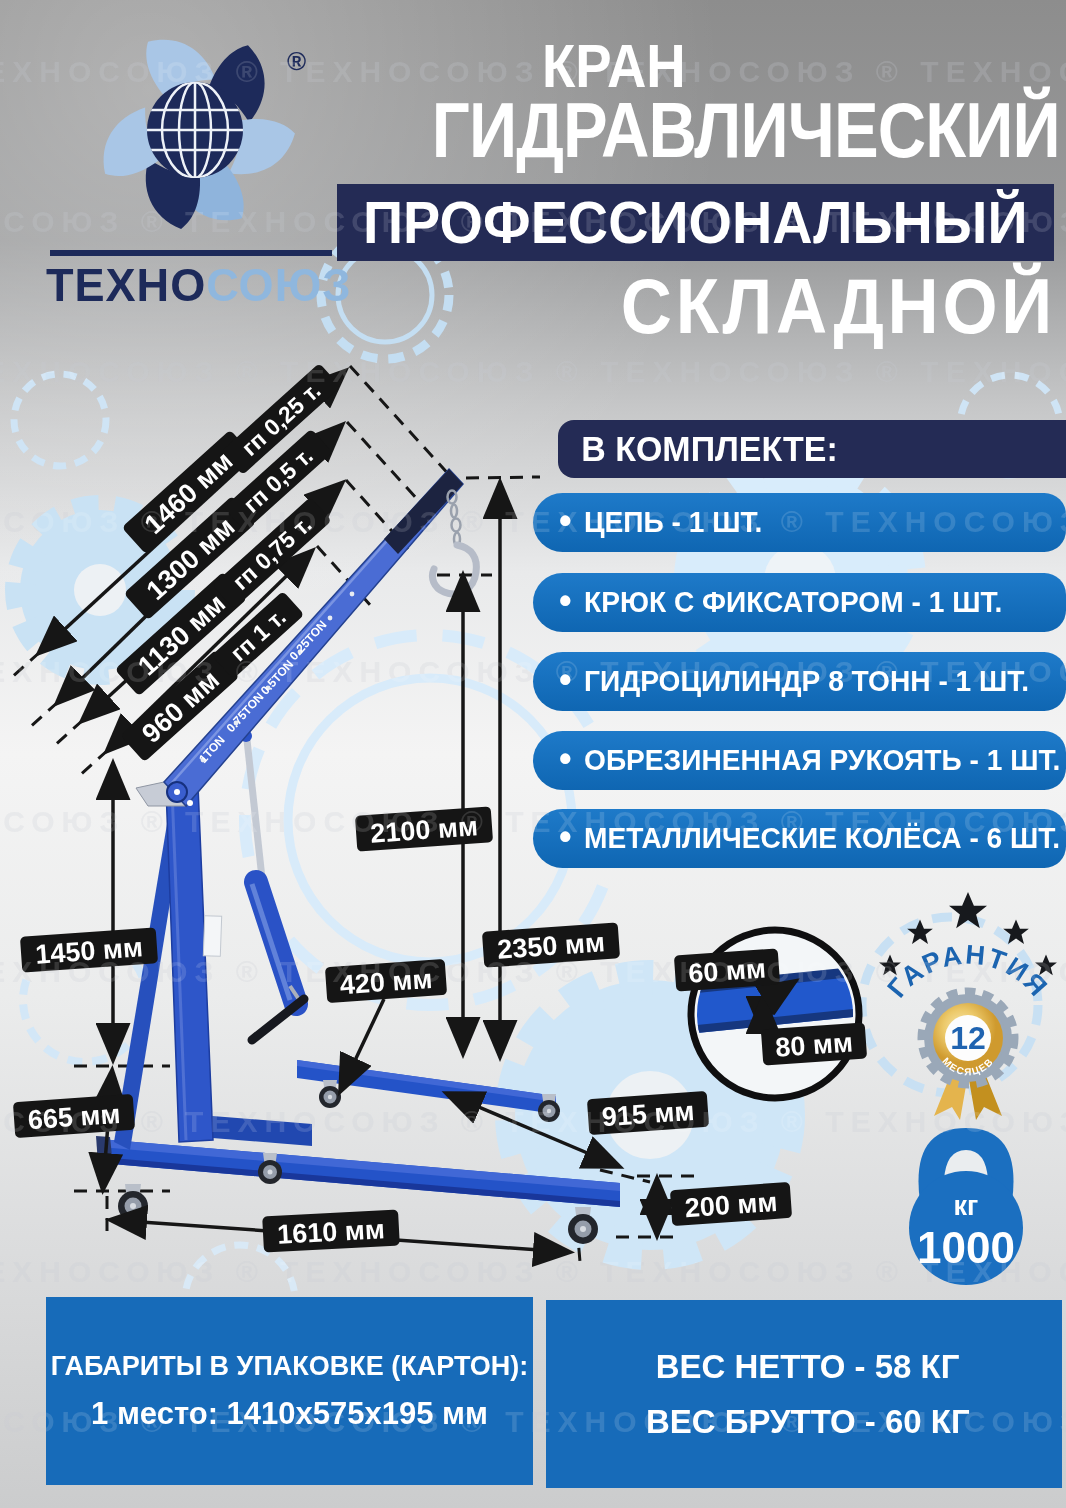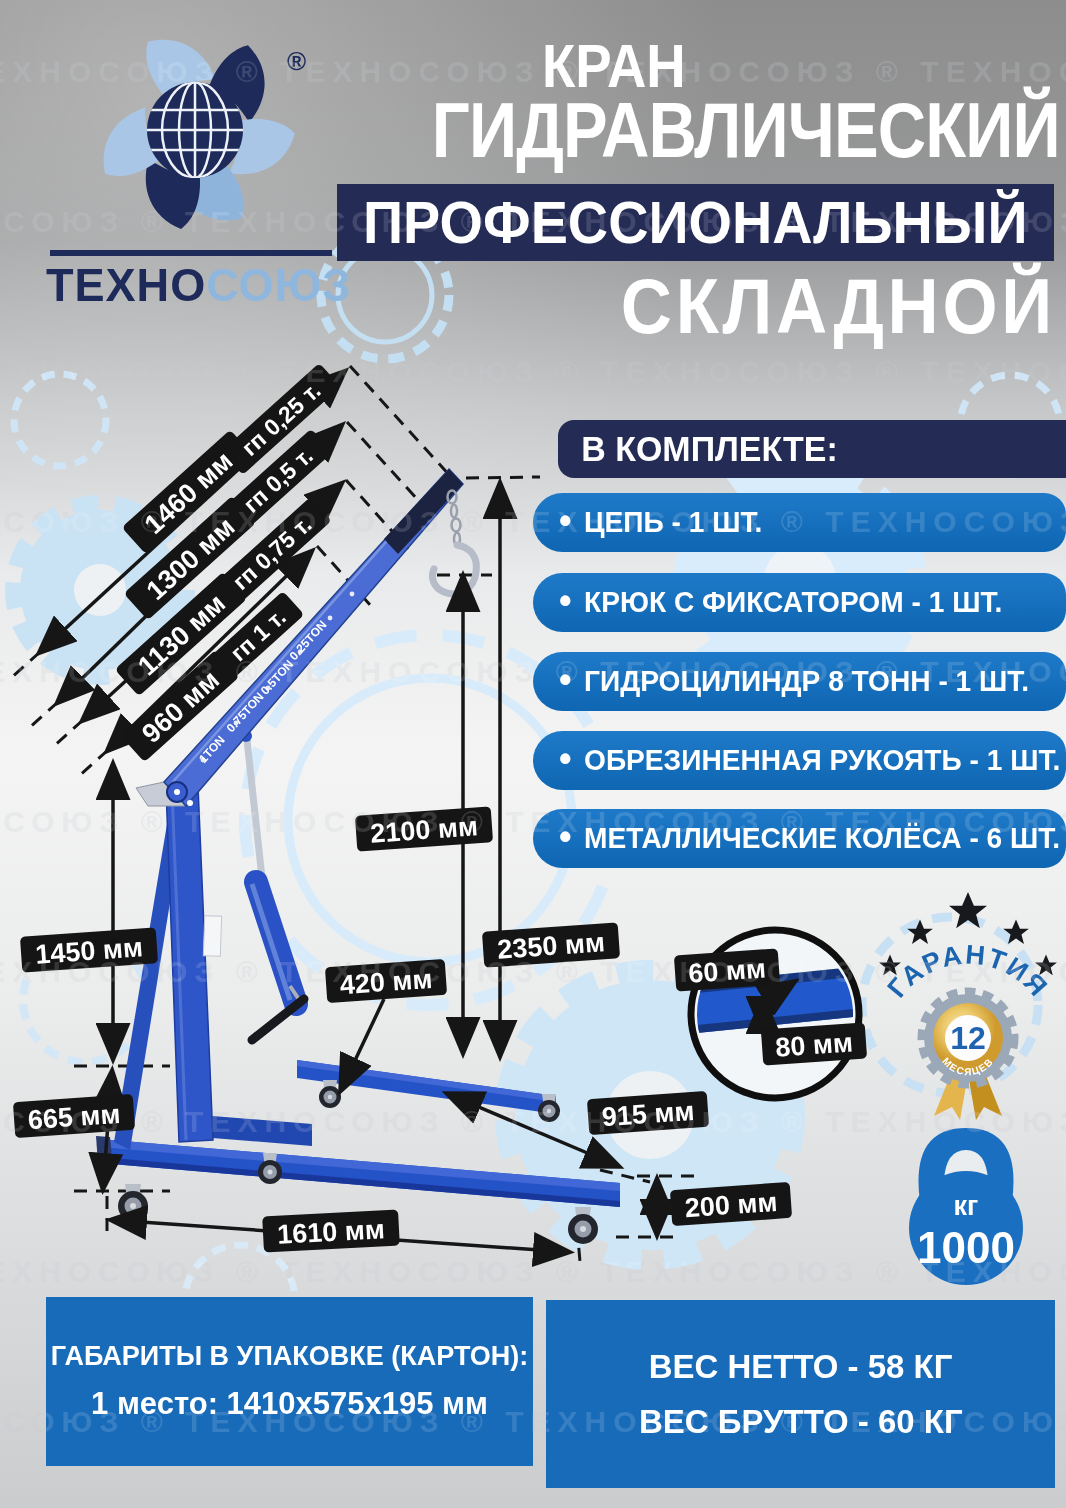--- a/index.html
+++ b/index.html
@@ -32,23 +32,23 @@
   #logo-text{left:46px;top:258px;font-size:46px;font-weight:bold;letter-spacing:1px;white-space:nowrap;z-index:5;transform:scaleX(.98);transform-origin:left top;}
   #logo-text .p1{color:#1d2a5a;} #logo-text .p2{color:#8fb7de;}
   
   #inc-header{left:558px;top:420px;width:533px;height:58px;background:#242b55;border-radius:16px 0 0 16px;z-index:5;display:flex;align-items:center;}
   #inc-header span{color:#fff;font-weight:bold;font-size:35px;padding-left:24px;transform:scaleX(.97);transform-origin:left center;white-space:nowrap;}
   .pill{left:533px;width:533px;height:59px;background:linear-gradient(180deg,#1e7ac9,#0f66b2);border-radius:30px 22px 22px 30px;z-index:5;display:flex;align-items:center;color:#fff;font-weight:bold;}
   .pill .bullet{font-size:36px;padding:0 12px 4px 26px;}
   .pill .lbl{font-size:29px;transform:scaleX(.97);transform-origin:left center;white-space:nowrap;}
   
   .panel{background:#176bb9;z-index:5;display:flex;flex-direction:column;align-items:center;justify-content:center;color:#fff;font-weight:bold;text-align:center;}
-  #panel-pack{left:46px;top:1297px;width:487px;height:169px;gap:14px;}
+  #panel-pack{left:46px;top:1297px;width:487px;height:188px;gap:14px;}
   #panel-pack .l1{font-size:27px;} #panel-pack .l2{font-size:31px;}
-  #panel-weight{left:546px;top:1300px;width:509px;height:188px;gap:16px;}
+  #panel-weight{left:546px;top:1300px;width:509px;height:188px;gap:16px;padding-left:7px;}
   #panel-weight div{font-size:34px;transform:scaleX(.97);}
   #badge-svg{left:868px;top:886px;z-index:6;}
   #kettlebell-svg{left:890px;top:1116px;z-index:6;}
   #logo-svg{left:25px;top:12px;z-index:5;}
   svg text{font-family:"Liberation Sans","DejaVu Sans",sans-serif;}
 </style>
 </head>
 <body>
 
 <div id="page">

